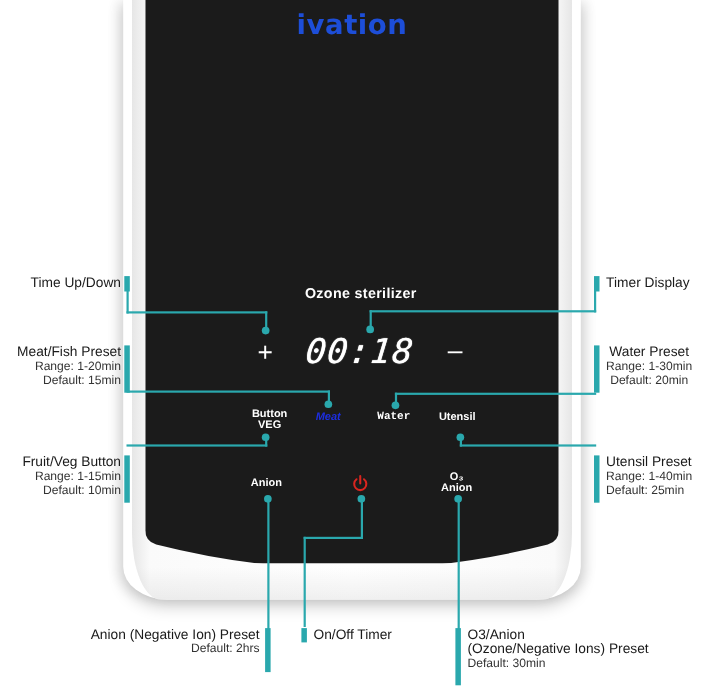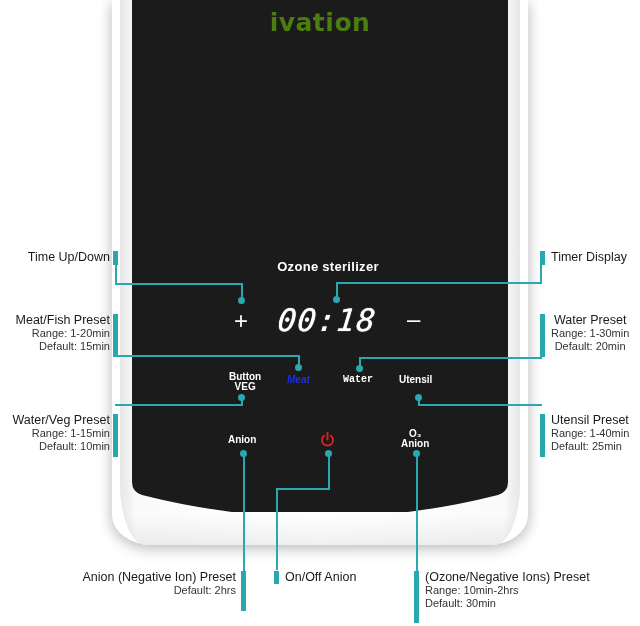--- a/index.html
+++ b/index.html
@@ -23,21 +23,21 @@
   }
   .panel {
     position: absolute; left: 132px; top: 0; width: 376px; height: 512px;
     background: #1b1b1b;
     border-radius: 0 0 14px 14px / 0 0 8px 8px;
     clip-path: path('M0 0 L376 0 L376 482 Q376 492 366 495 Q188 540 10 495 Q0 492 0 482 Z');
   }
 
   .brand {
     position: absolute; left: 0; width: 640px; top: 8px; text-align: center;
-    color: #4d7c0f; font-family: "DejaVu Sans", sans-serif; font-weight: bold;
+    color: #1d4ed8; font-family: "DejaVu Sans", sans-serif; font-weight: bold;
     font-size: 25px; letter-spacing: 0.5px;
   }
   .panel-title {
     position: absolute; left: 0; width: 656px; top: 259px; text-align: center;
     color: #fff; font-weight: bold; font-size: 13px; letter-spacing: 0.3px;
   }
   .timer {
     position: absolute; left: 278px; top: 302px; width: 104px; height: 36px;
     color: #fff; font-family: "DejaVu Sans Mono", monospace; font-size: 31px;
     font-style: italic; letter-spacing: 1px; font-weight: normal;
@@ -148,35 +148,35 @@
 
 <div class="callout left" style="right:530px; top:251px;">
   <span class="title">Time Up/Down</span>
 </div>
 <div class="callout left" style="right:530px; top:314px;">
   <span class="title">Meat/Fish Preset</span>
   <span class="sub">Range: 1-20min</span>
   <span class="sub">Default: 15min</span>
 </div>
 <div class="callout left" style="right:530px; top:414px;">
-  <span class="title">Water/Veg Preset</span>
+  <span class="title">Fruit/Veg Button</span>
   <span class="sub">Range: 1-15min</span>
   <span class="sub">Default: 10min</span>
 </div>
 <div class="callout left" style="right:404px; top:571px;">
   <span class="title">Anion (Negative Ion) Preset</span>
   <span class="sub">Default: 2hrs</span>
 </div>
 
 <div class="callout right" style="left:285px; top:571px;">
-  <span class="title">On/Off Anion</span>
+  <span class="title">On/Off Timer</span>
 </div>
 <div class="callout right" style="left:425px; top:571px;">
+  <span class="title">O3/Anion</span>
   <span class="title">(Ozone/Negative Ions) Preset</span>
-  <span class="sub">Range: 10min-2hrs</span>
   <span class="sub">Default: 30min</span>
 </div>
 
 <div class="callout right" style="left:551px; top:251px;text-align:center;">
   <span class="title">Timer Display</span>
 </div>
 <div class="callout right" style="left:551px; top:314px;text-align:center;">
   <span class="title">Water Preset</span>
   <span class="sub">Range: 1-30min</span>
   <span class="sub">Default: 20min</span>

